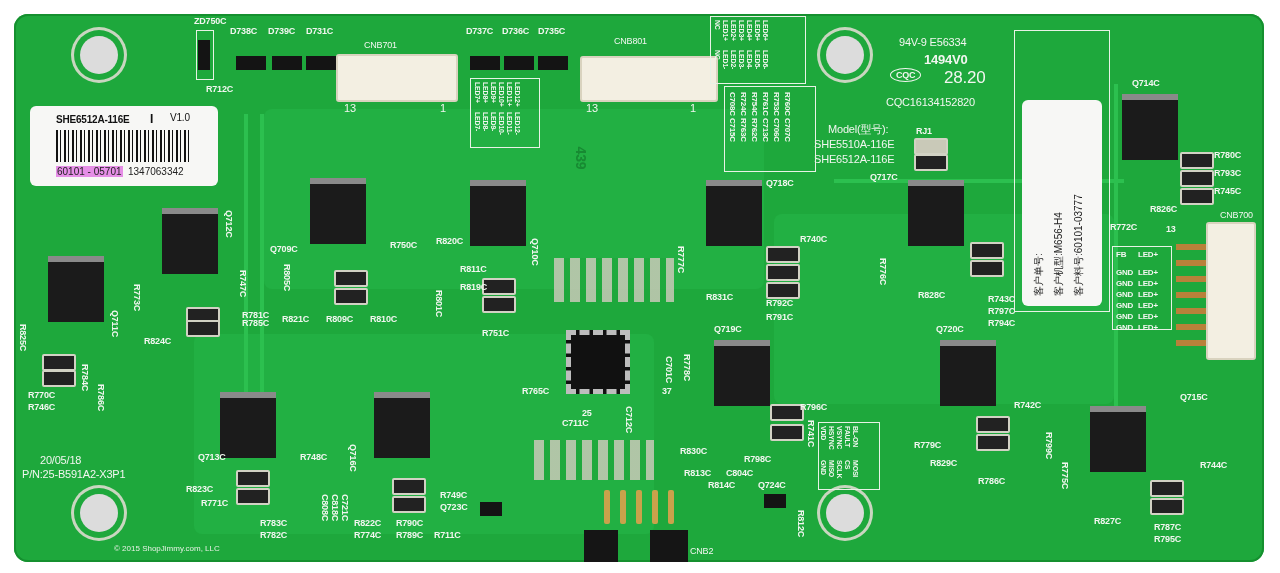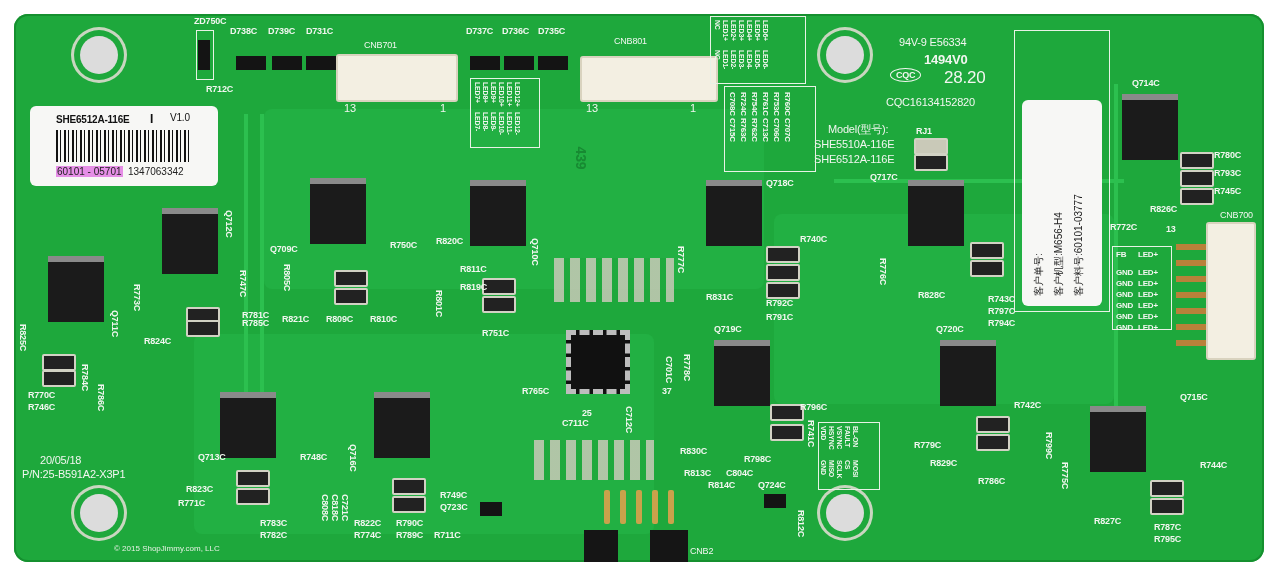--- a/index.html
+++ b/index.html
@@ -242,21 +242,21 @@
   <span class="silk sm" style="left:974px;top:280px;">R743C</span>
   <span class="silk sm" style="left:974px;top:292px;">R797C</span>
   <span class="silk sm" style="left:974px;top:304px;">R794C</span>
   <span class="silk sm" style="left:1200px;top:136px;">R780C</span>
   <span class="silk sm" style="left:1200px;top:154px;">R793C</span>
   <span class="silk sm" style="left:1200px;top:172px;">R745C</span>
   <span class="silk sm" style="left:1136px;top:190px;">R826C</span>
   <span class="silk sm" style="left:1096px;top:208px;">R772C</span>
   <span class="silk sm" style="left:286px;top:438px;">R748C</span>
   <span class="silk sm" style="left:172px;top:470px;">R823C</span>
-  <span class="silk sm" style="left:164px;top:484px;">R771C</span>
+  <span class="silk sm" style="left:187px;top:484px;">R771C</span>
   <span class="silk sm" style="left:246px;top:504px;">R783C</span>
   <span class="silk sm" style="left:246px;top:516px;">R782C</span>
   <span class="silk sm" style="left:340px;top:504px;">R822C</span>
   <span class="silk sm" style="left:340px;top:516px;">R774C</span>
   <span class="silk sm" style="left:382px;top:504px;">R790C</span>
   <span class="silk sm" style="left:382px;top:516px;">R789C</span>
   <span class="silk sm" style="left:420px;top:516px;">R711C</span>
   <span class="silk sm" style="left:426px;top:476px;">R749C</span>
   <span class="silk sm" style="left:508px;top:372px;">R765C</span>
   <span class="silk sm vert" style="left:668px;top:340px;">R778C</span>

